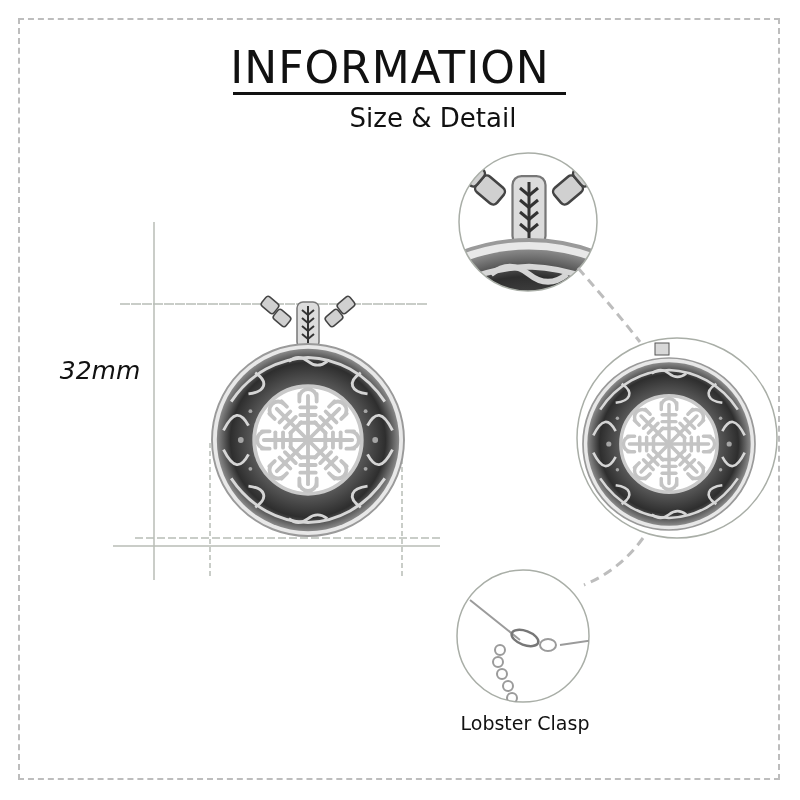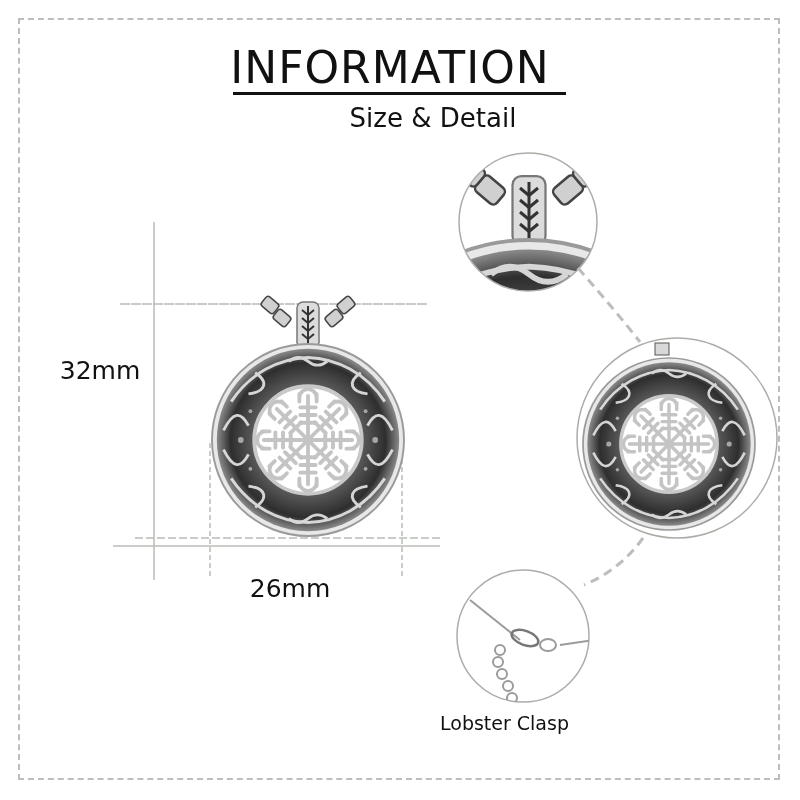--- a/index.html
+++ b/index.html
@@ -1,26 +1,26 @@
 <!DOCTYPE html>
 <html><head>
   <meta charset="utf-8">
   <style>
     html, body { margin: 0; padding: 0; background: #ffffff; }
     body { width: 800px; height: 800px; position: relative; overflow: hidden; font-family: "DejaVu Sans", "Liberation Sans", sans-serif; color: #111; }
     .frame { position: absolute; left: 18px; top: 18px; width: 762px; height: 762px; border: 2px dashed #bdbdbd; box-sizing: border-box; }
     .title { position: absolute; left: 0; width: 780px; top: 40px; text-align: center; font-size: 44px; letter-spacing: 1px; font-weight: 400; color: #111; line-height: 56px; }
     .title-rule { position: absolute; left: 233px; top: 92px; width: 333px; height: 3px; background: #111; }
     .subtitle { position: absolute; left: 0; width: 800px; top: 100px; text-align: center; font-size: 26px; color: #111; line-height: 36px; padding-left: 33px; }
-    .dim-label { position: absolute; text-align: center; color: #111; }
+    .dim-label { position: absolute; text-align: center; color: #111; font-style: italic; }
     .dim-label .mm { font-size: 25px; line-height: 30px; display: block; }
     .dim-label .inch { font-size: 19px; line-height: 24px; display: block; }
     .lbl-h { left: 20px; top: 356px; width: 160px; }
     .lbl-w { left: 210px; top: 574px; width: 160px; }
-    .caption { position: absolute; left: 440px; top: 712px; width: 170px; text-align: left; font-size: 19px; color: #111; }
+    .caption { position: absolute; left: 440px; top: 712px; width: 170px; text-align: center; font-size: 19px; color: #111; }
     svg.overlay { position: absolute; left: 0; top: 0; }
   </style>
 </head>
 <body>
 
 <div class="frame"></div>
 
 <div class="title">INFORMATION</div>
 <div class="title-rule"></div>
 <div class="subtitle">Size &amp; Detail</div>
@@ -188,16 +188,15 @@
     <path d="M578,268 Q615,310 640,342"></path>
     <path d="M643,538 Q620,570 584,585"></path>
   </g>
 </svg>
 
 <div class="dim-label lbl-h">
   <span class="mm">32mm</span>
 </div>
 
 <div class="dim-label lbl-w">
-  <span class="mm">26mm</span>
 </div>
 
 <div class="caption">Lobster Clasp</div>
 
 </body></html>

